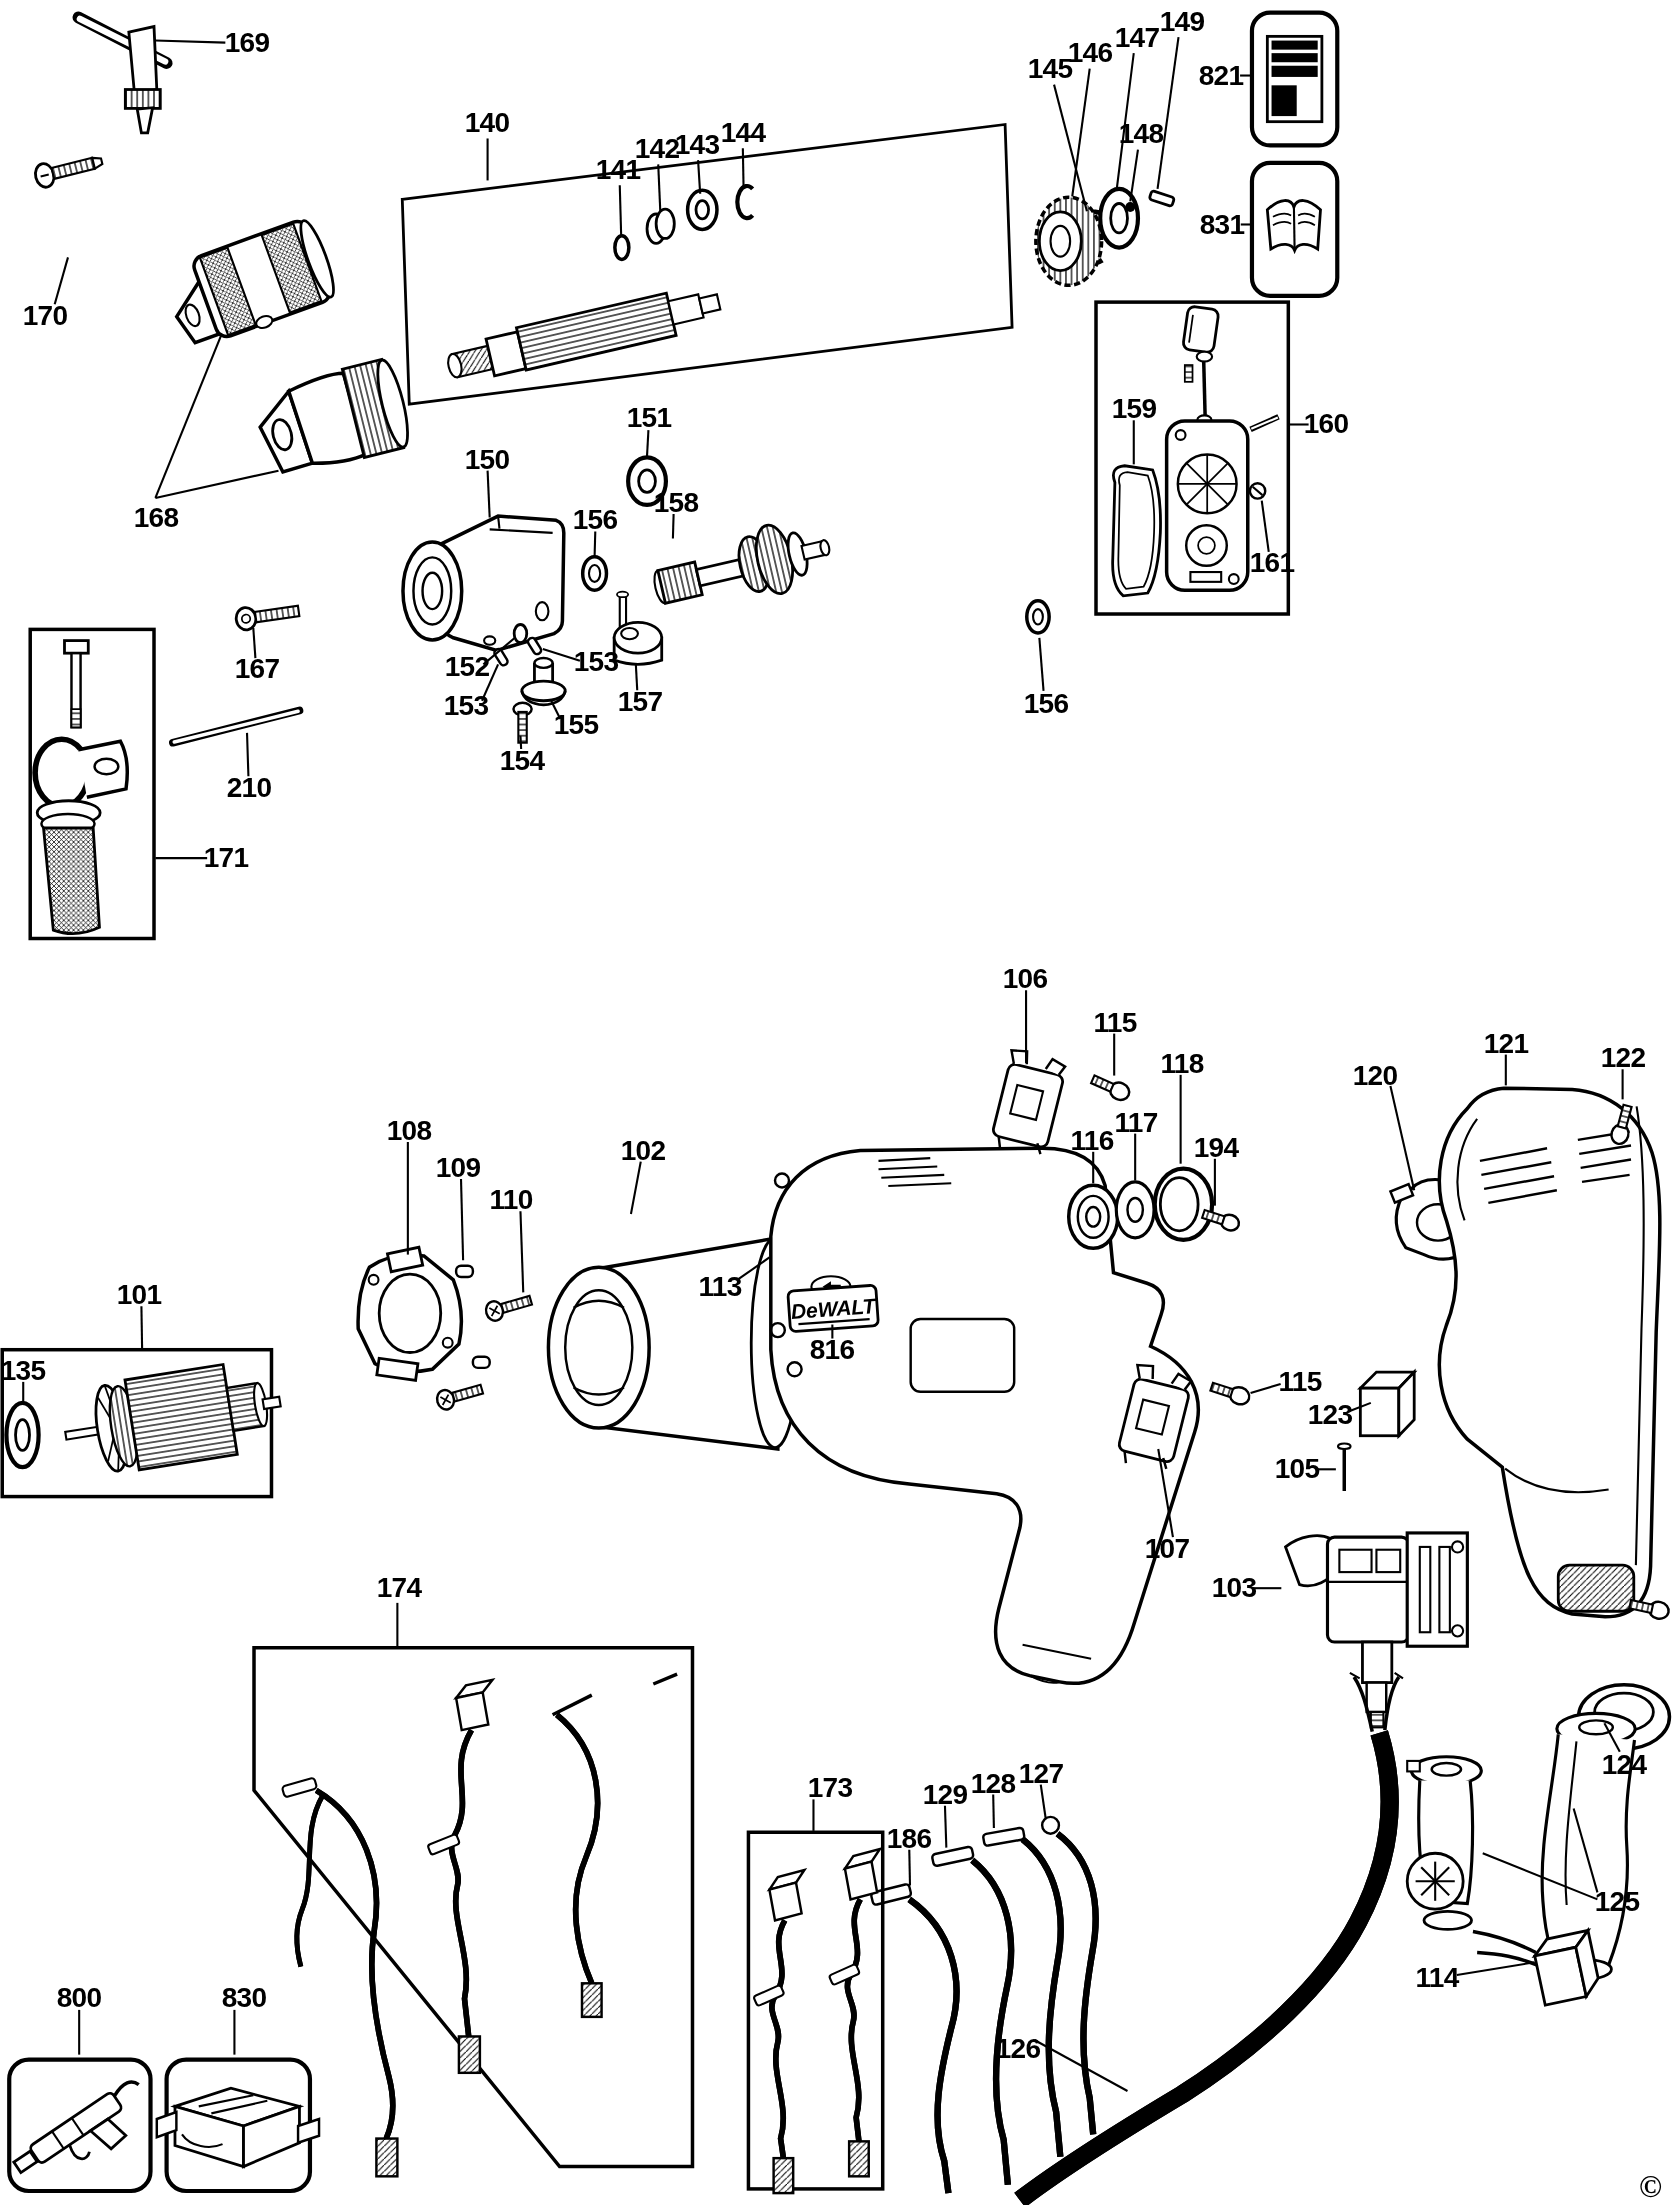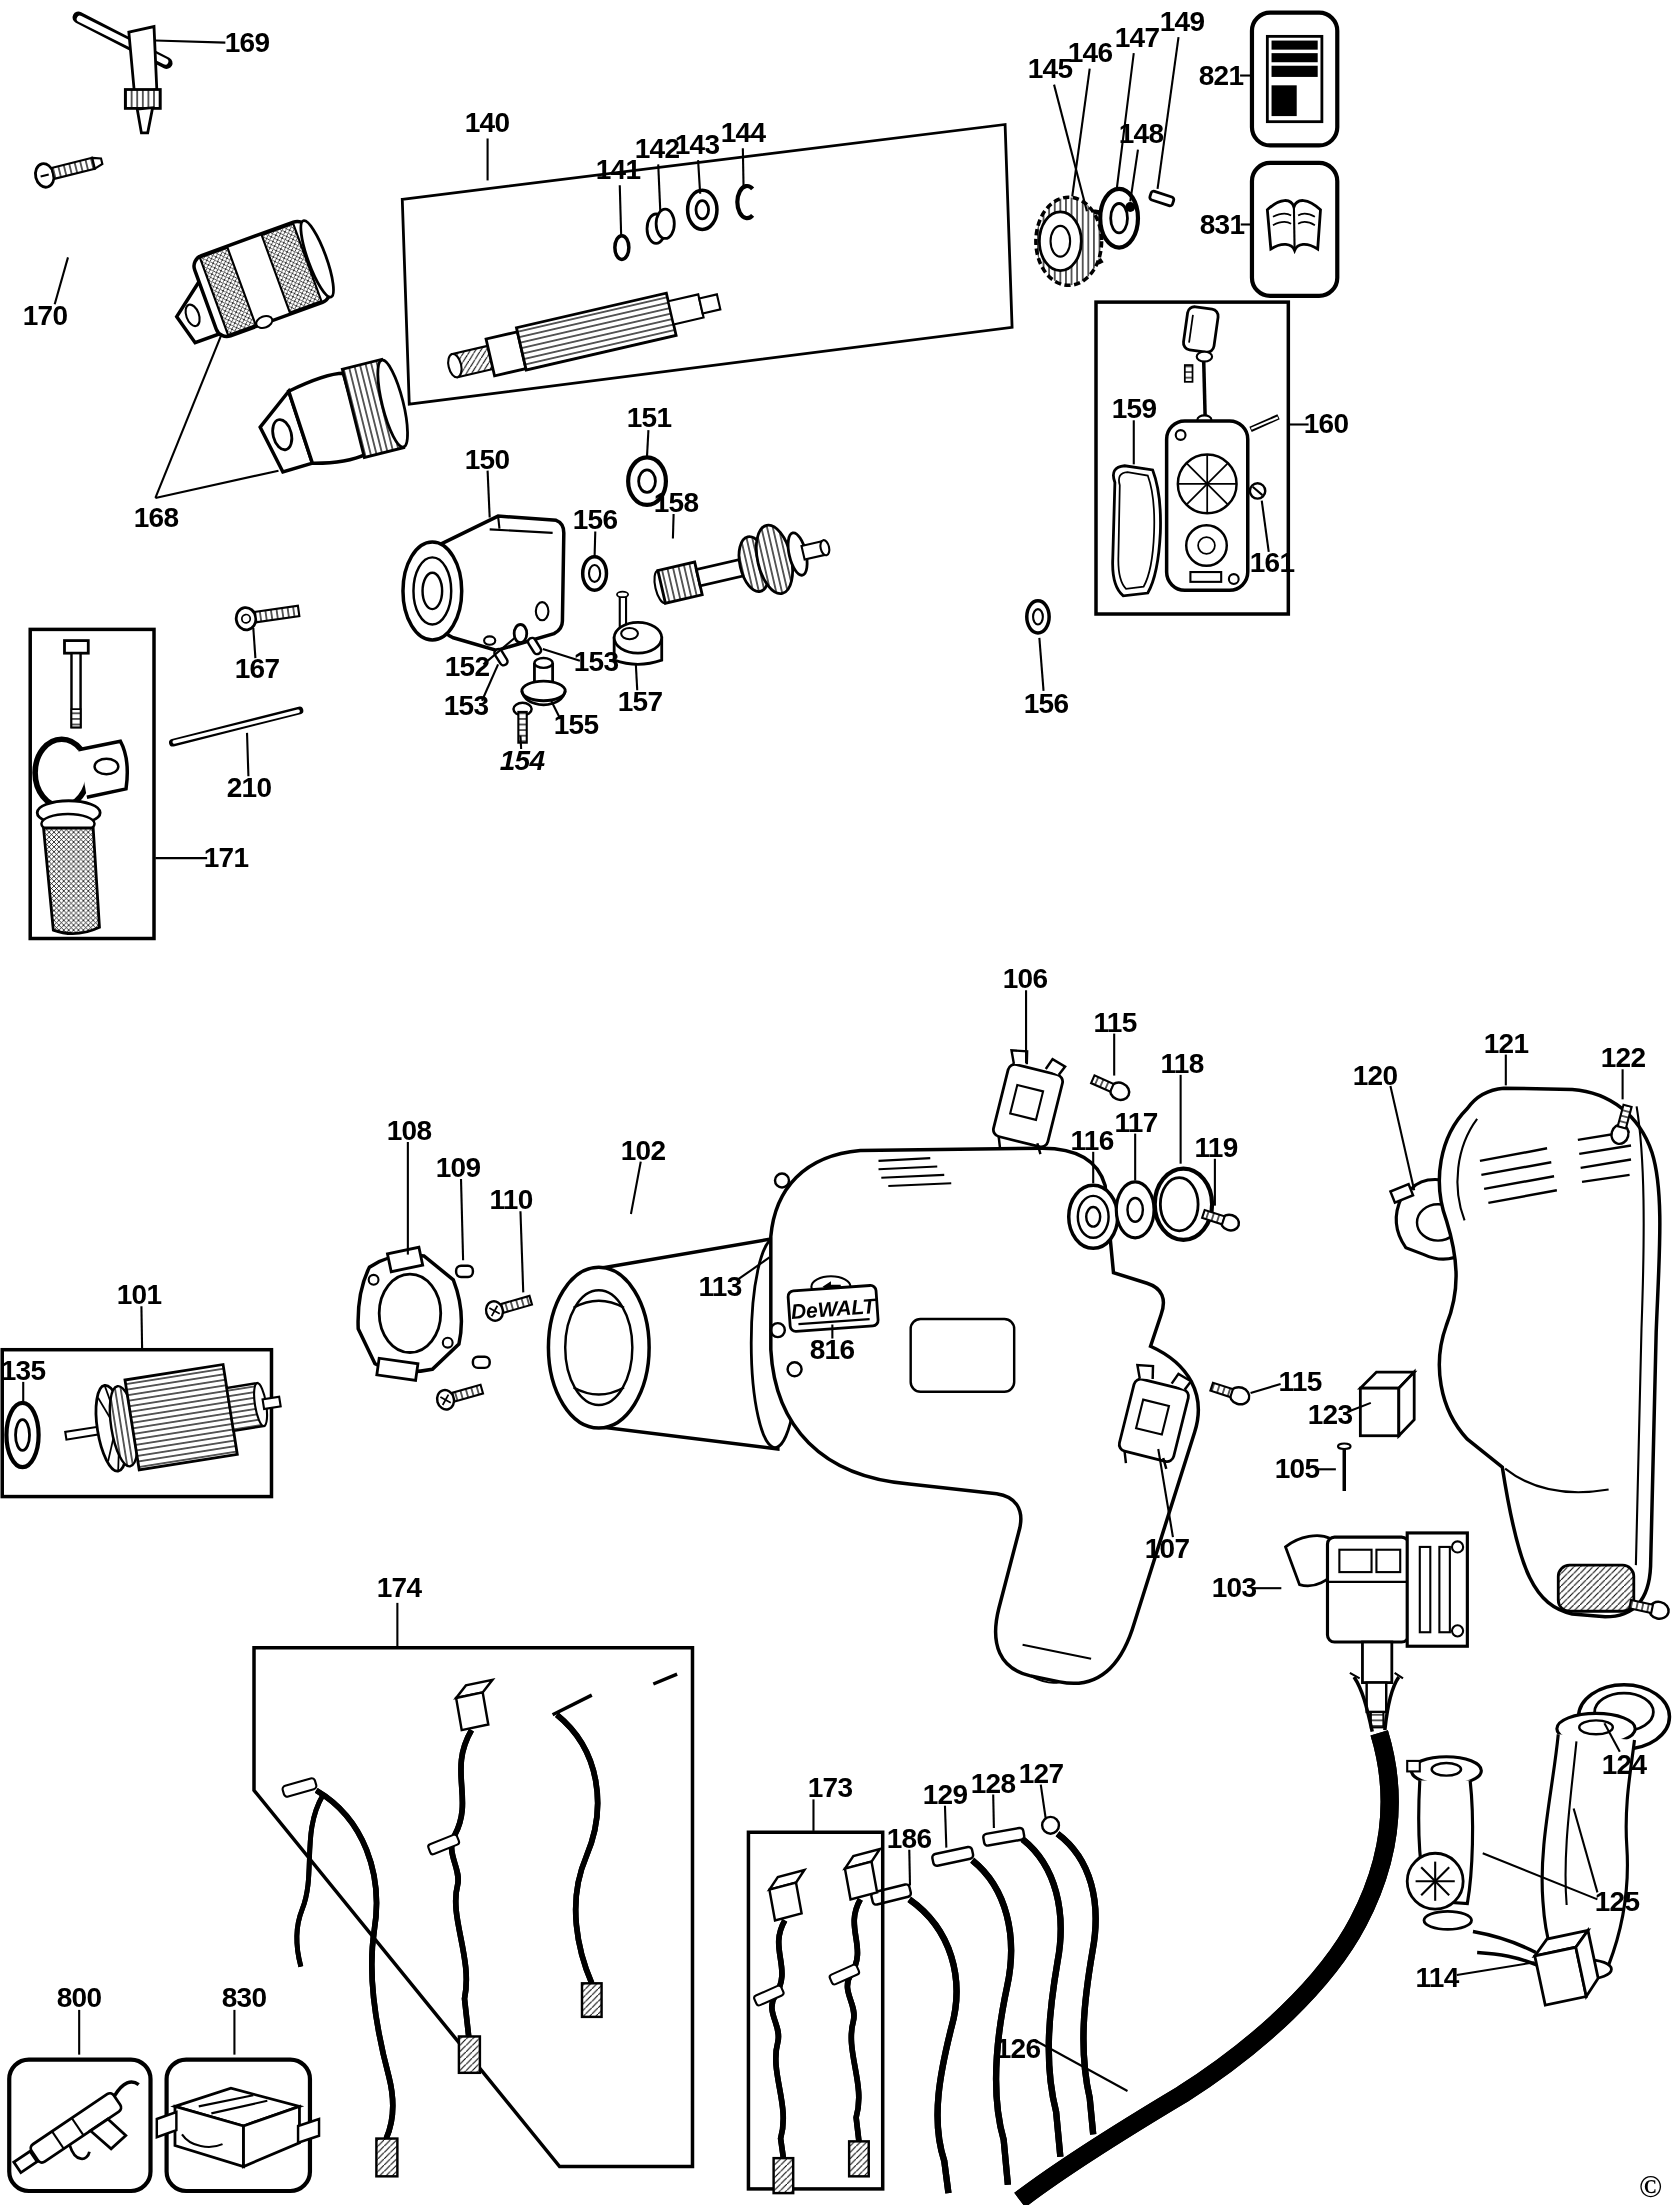--- a/index.html
+++ b/index.html
@@ -662,34 +662,34 @@
       <div class="lbl" style="left: 1272px; top: 563px;">161</div>
       <div class="lbl" style="left: 487px; top: 460px;">150</div>
       <div class="lbl" style="left: 649px; top: 418px;">151</div>
       <div class="lbl" style="left: 595px; top: 520px;">156</div>
       <div class="lbl" style="left: 676px; top: 503px;">158</div>
       <div class="lbl" style="left: 1046px; top: 704px;">156</div>
       <div class="lbl" style="left: 467px; top: 667px;">152</div>
       <div class="lbl" style="left: 596px; top: 662px;">153</div>
       <div class="lbl" style="left: 466px; top: 706px;">153</div>
       <div class="lbl" style="left: 576px; top: 725px;">155</div>
-      <div class="lbl" style="left: 522px; top: 761px; font-style: italic;">154</div>
+      <div class="lbl" style="left: 522px; top: 761px;">154</div>
       <div class="lbl" style="left: 640px; top: 702px;">157</div>
       <div class="lbl" style="left: 257px; top: 669px;">167</div>
       <div class="lbl" style="left: 249px; top: 788px;">210</div>
       <div class="lbl" style="left: 226px; top: 858px;">171</div>
       <div class="lbl" style="left: 1025px; top: 979px;">106</div>
       <div class="lbl" style="left: 1115px; top: 1023px;">115</div>
       <div class="lbl" style="left: 1182px; top: 1064px;">118</div>
       <div class="lbl" style="left: 1375px; top: 1076px;">120</div>
       <div class="lbl" style="left: 1506px; top: 1044px;">121</div>
       <div class="lbl" style="left: 1623px; top: 1058px;">122</div>
       <div class="lbl" style="left: 1092px; top: 1141px;">116</div>
       <div class="lbl" style="left: 1136px; top: 1123px;">117</div>
-      <div class="lbl" style="left: 1216px; top: 1148px;">119</div>
+      <div class="lbl" style="left: 1216px; top: 1148px;">194</div>
       <div class="lbl" style="left: 1300px; top: 1382px;">115</div>
       <div class="lbl" style="left: 409px; top: 1131px;">108</div>
       <div class="lbl" style="left: 458px; top: 1168px;">109</div>
       <div class="lbl" style="left: 511px; top: 1200px;">110</div>
       <div class="lbl" style="left: 643px; top: 1151px;">102</div>
       <div class="lbl" style="left: 720px; top: 1287px;">113</div>
       <div class="lbl" style="left: 832px; top: 1350px;">816</div>
       <div class="lbl" style="left: 139px; top: 1295px;">101</div>
       <div class="lbl" style="left: 23px; top: 1371px;">135</div>
       <div class="lbl" style="left: 1167px; top: 1549px;">107</div>

